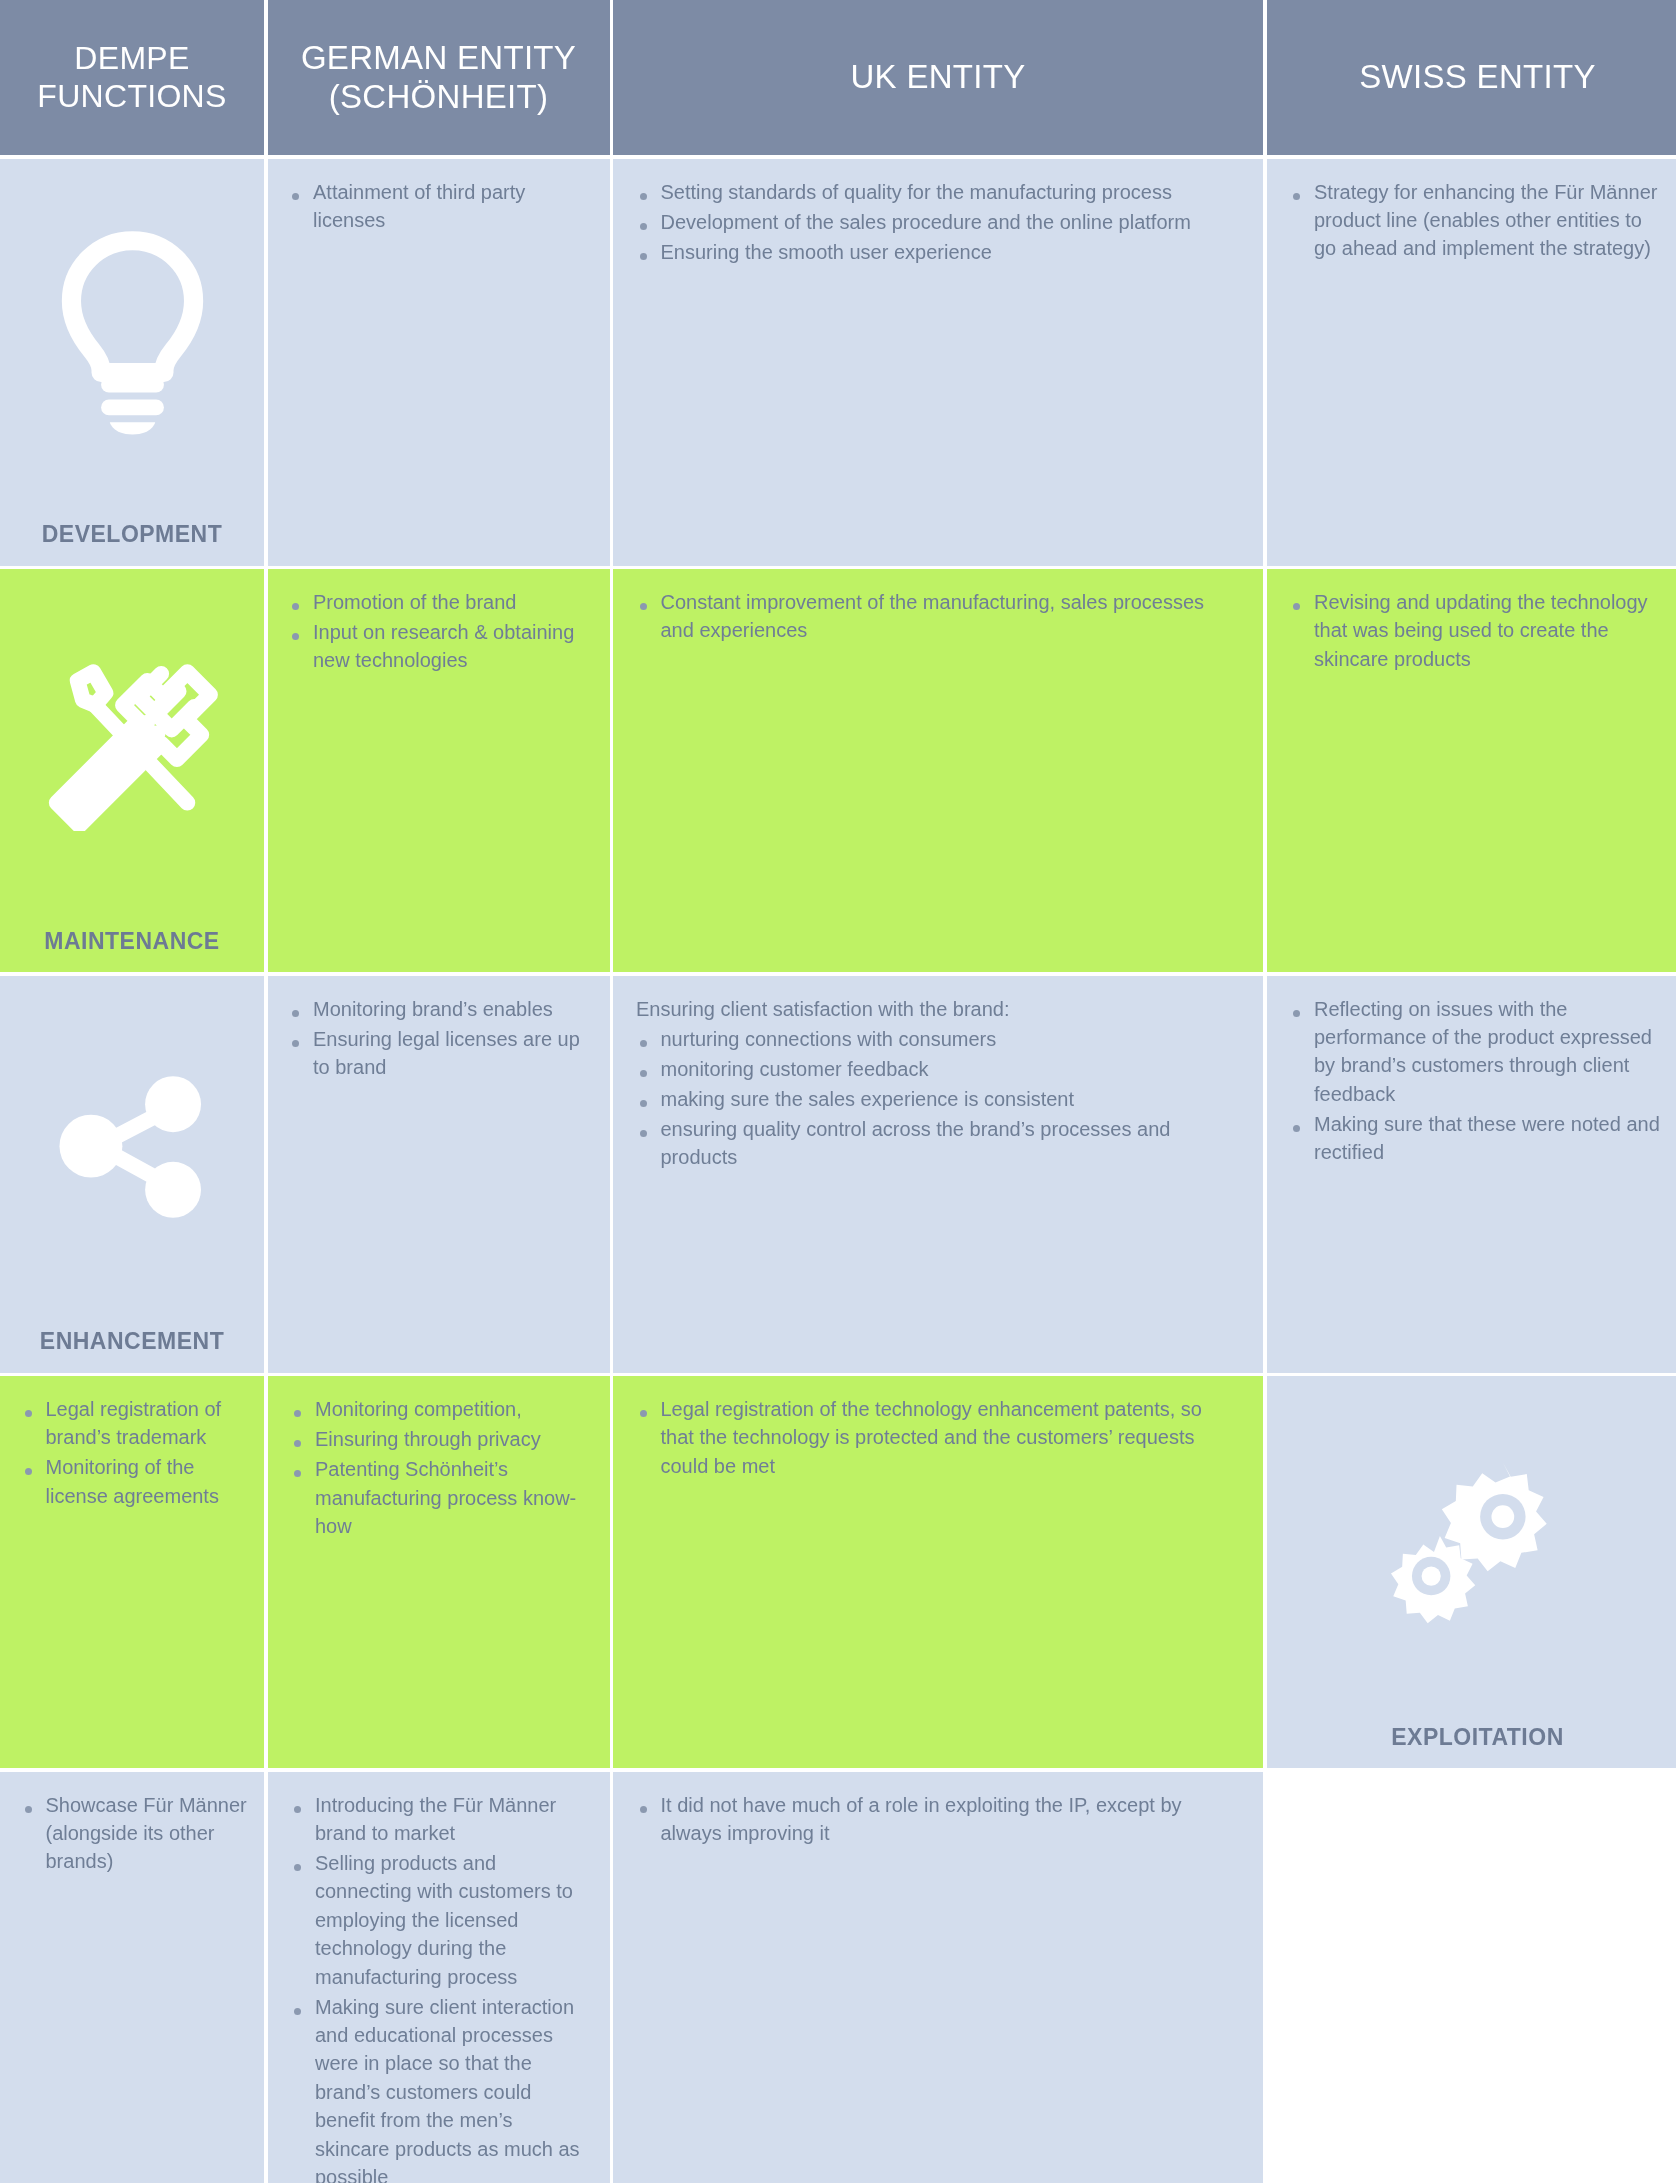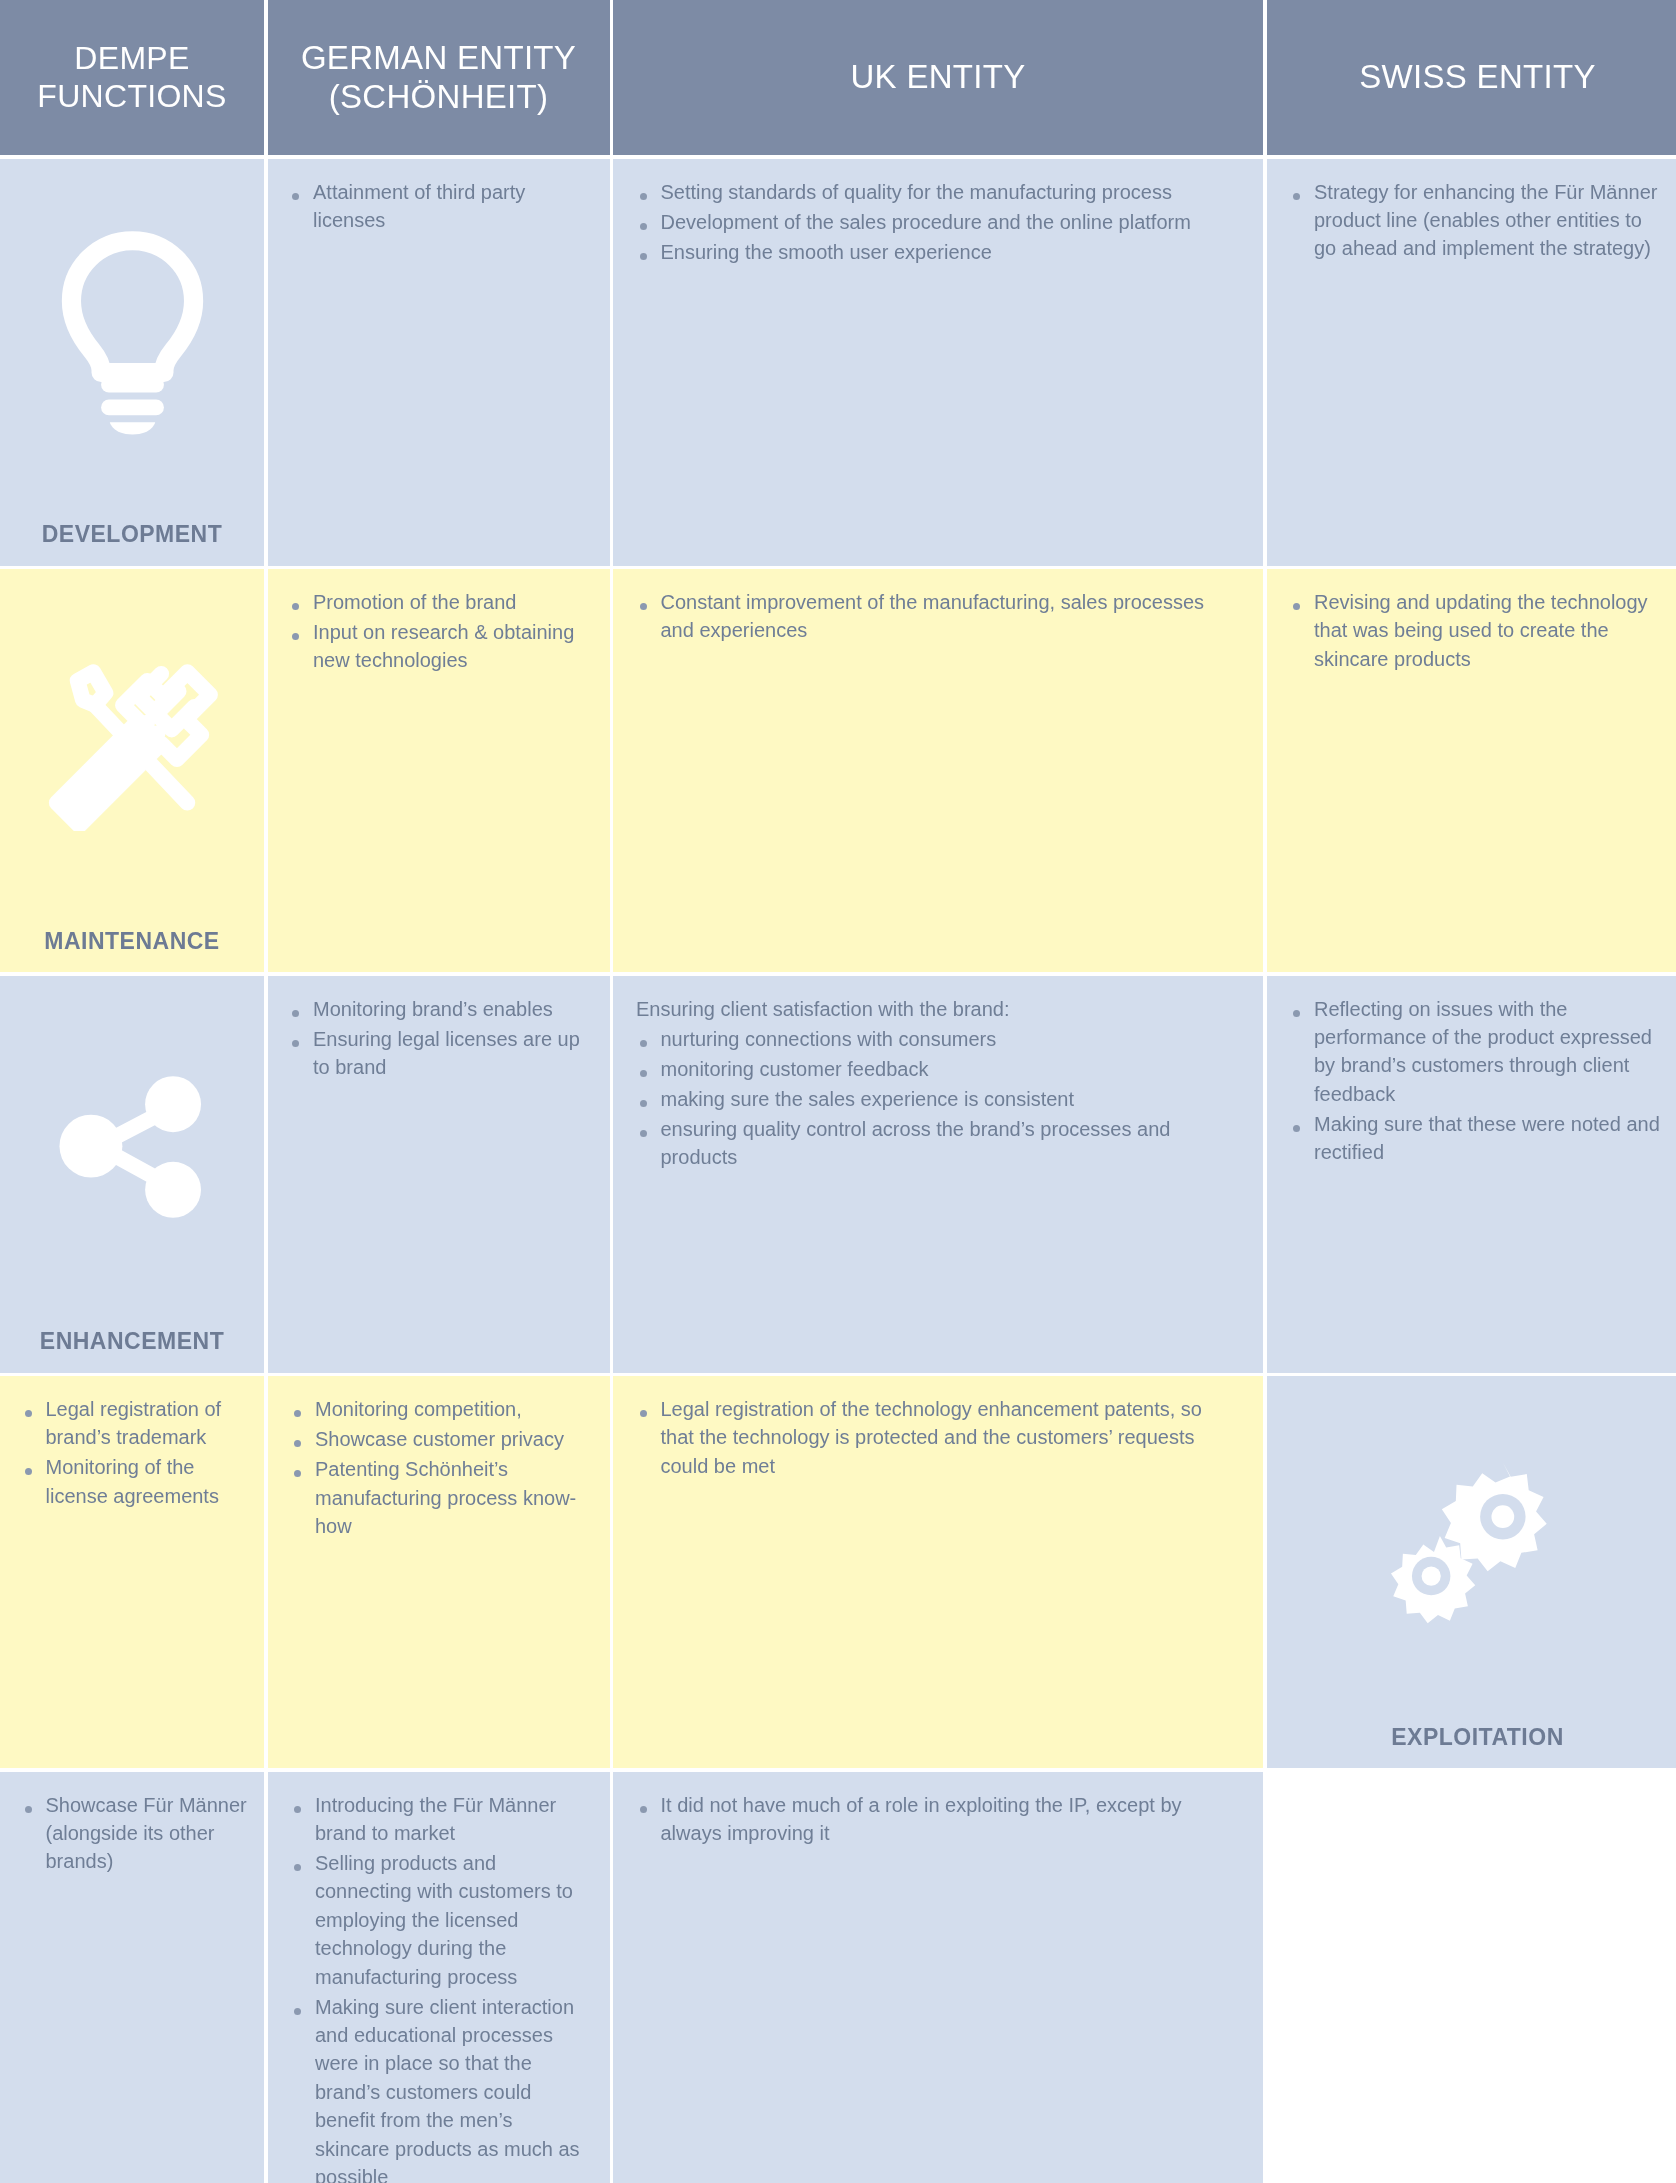--- a/index.html
+++ b/index.html
@@ -94,21 +94,21 @@
     border-radius: 50%;
     background: #8b99b0;
   }
   .cell .lead {
     margin-bottom: 1.7px;
   }
   .cell ul.sub { margin-top: 0; }
 
   
   .tint-a { background: #d3dded; }
-  .tint-b { background: #fef9c3; }
+  .tint-b { background: #bef264; }
 
   .pad-narrow { padding-left: 21px; padding-right: 15.7px; }
 </style>
 </head>
 <body>
 
 <div id="matrix">
 
   <div class="hdr hdr-dempe">
     <div>
@@ -228,21 +228,21 @@
 
   <div class="cell tint-b pad-narrow">
     <ul>
       <li>Legal registration of brand’s trademark</li>
       <li>Monitoring of the license agreements</li>
     </ul>
   </div>
   <div class="cell tint-b">
     <ul>
       <li>Monitoring competition,</li>
-      <li>Showcase customer privacy</li>
+      <li>Einsuring through privacy</li>
       <li>Patenting Schönheit’s manufacturing process know-how</li>
     </ul>
   </div>
   <div class="cell tint-b">
     <ul>
       <li>Legal  registration of  the technology enhancement patents, so that the technology is protected and the customers’ requests could be met</li>
     </ul>
   </div>
 
   <div class="rowlabel tint-a">

